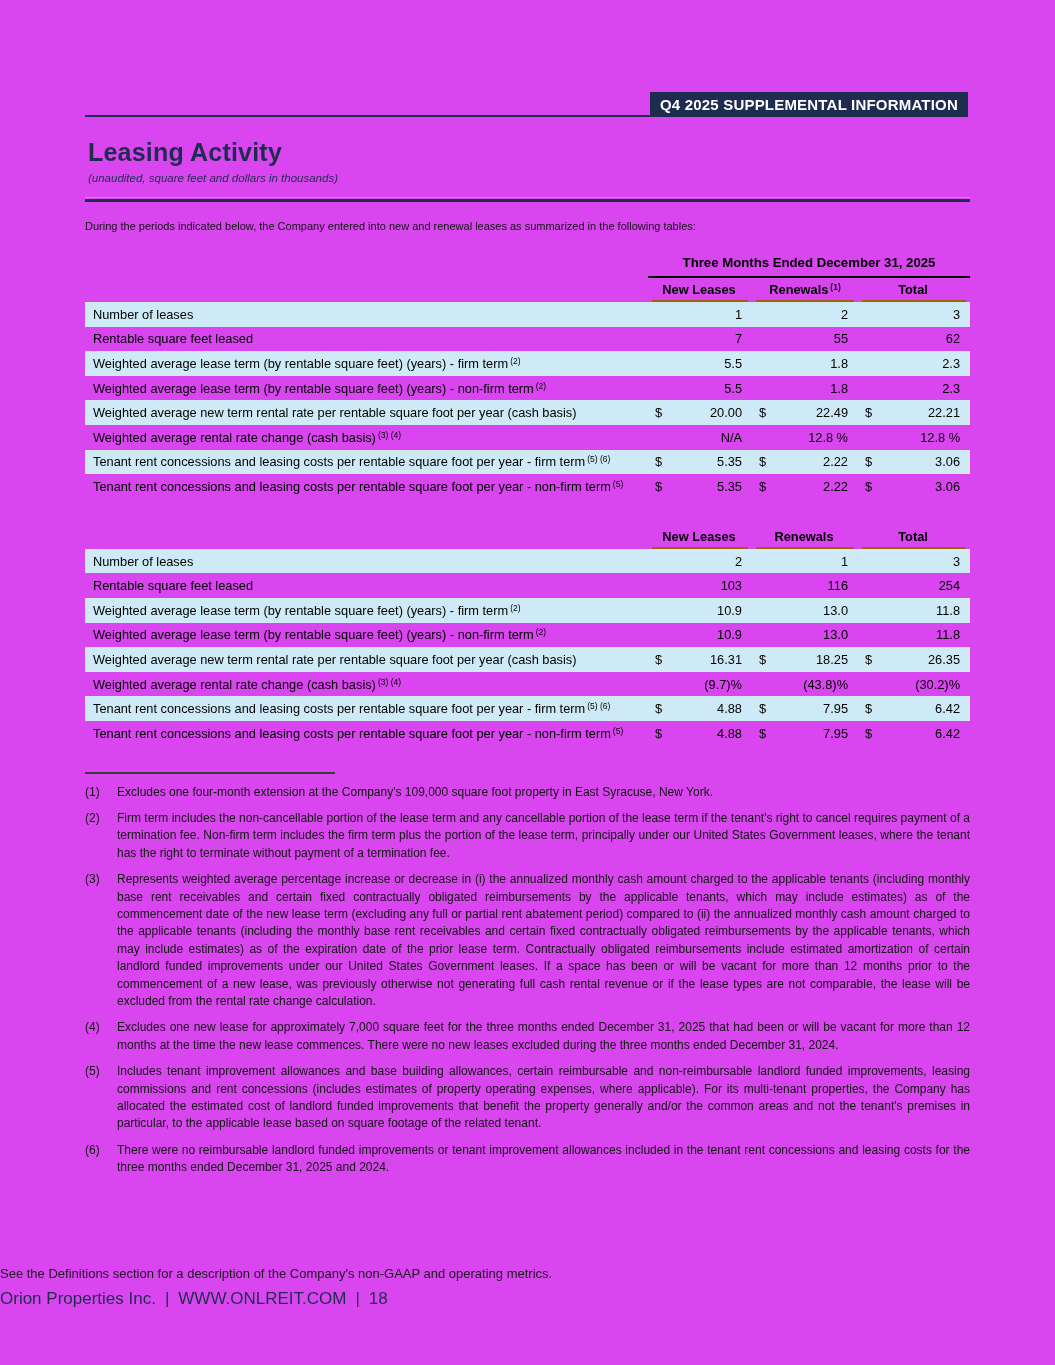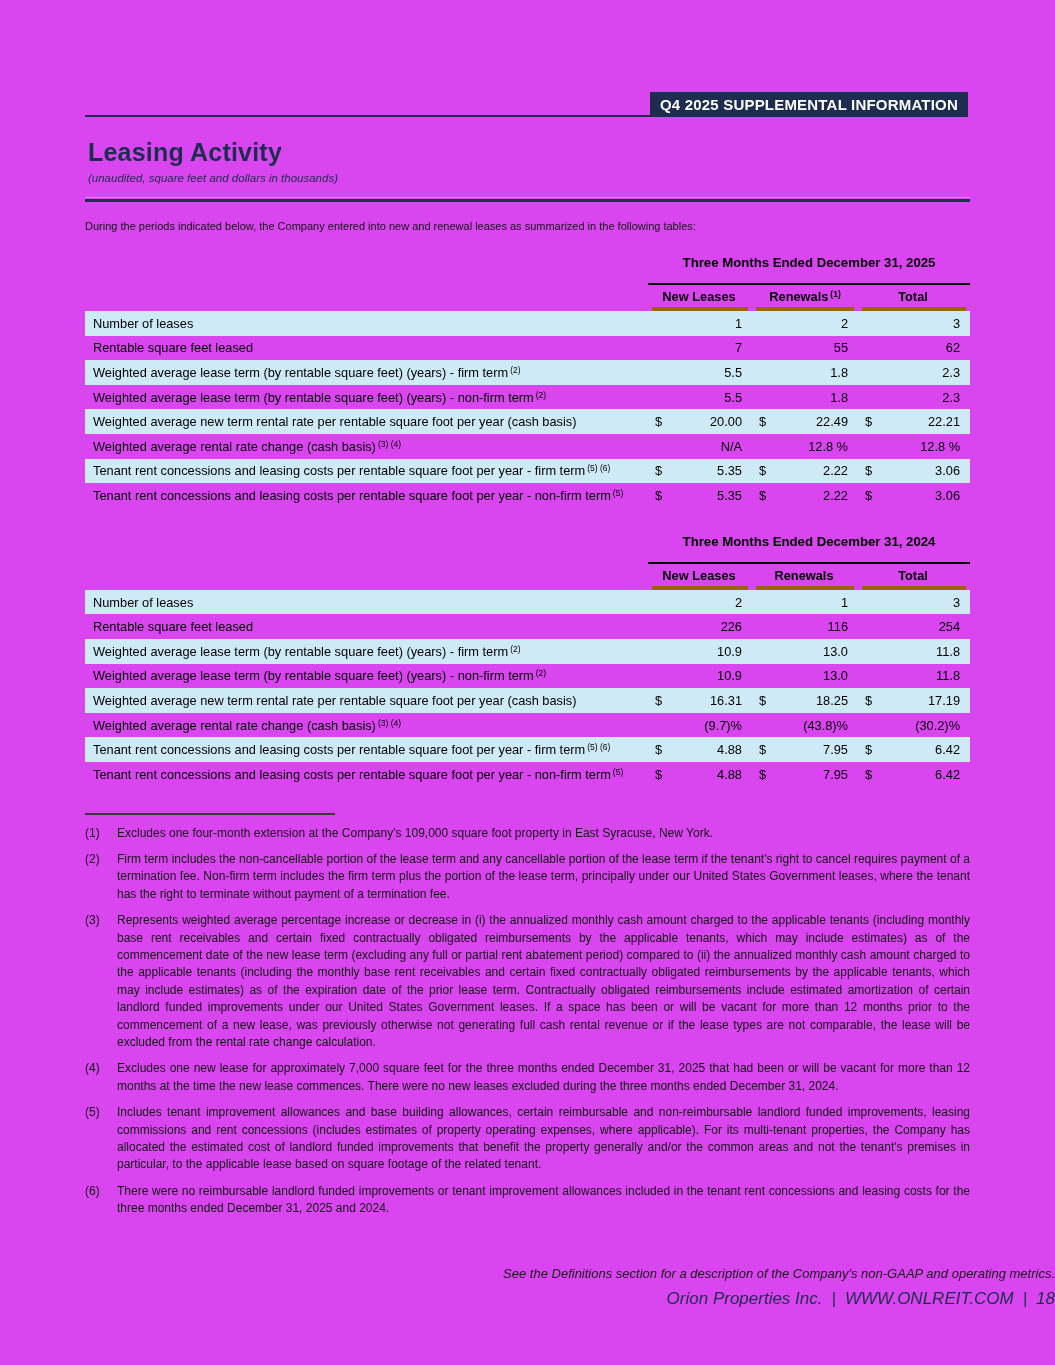--- a/index.html
+++ b/index.html
@@ -29,44 +29,44 @@
   .title-rule{margin-top:13px;height:1px;border-top:1px solid #94afc4;border-bottom:3px solid var(--navy);}
   .intro{margin:16px 0 0 0;font-size:11px;line-height:1.55;color:#141414;max-width:880px;}
 
   
   table.lease{border-collapse:collapse;width:885px;font-size:12.8px;color:#000;table-layout:fixed;}
   table.lease.first{margin-top:20px;}
   table.lease.second{margin-top:26px;}
   th{font-weight:bold;padding:0;vertical-align:bottom;}
   .period-inner{
     border-bottom:2px solid #000;text-align:center;
-    font-size:13.2px;font-weight:bold;padding-bottom:13px;color:#000;
+    font-size:13.2px;font-weight:bold;padding-bottom:6px;color:#000;
   }
   .colh-inner{
-    border-bottom:4px solid #a16207;text-align:center;
+    border-bottom:2px solid #a16207;text-align:center;
     font-size:12.8px;font-weight:bold;padding:4px 0 3px 0;margin:0 4px;color:#000;
     white-space:nowrap;
   }
   tbody tr{height:24.6px;padding-left:6px;}
   tbody tr:nth-child(odd){background:var(--row-highlight);}
   td{padding:4px 0;vertical-align:middle;}
   td.lbl{padding-left:8px;text-align:left;}
   td.d{text-align:left;padding-left:7px;}
   td.v{text-align:right;padding-right:10px;}
   .sup{font-size:8.5px;position:relative;top:-4px;margin-left:2px;}
 
   
   .footnotes{margin-top:26px;width:885px;}
   .fn-divider{width:250px;border-top:2px solid #3a3a3a;margin-bottom:10px;}
   .footnote{display:flex;margin-bottom:9px;font-size:12px;line-height:17.4px;color:#141414;}
   .fn-num{flex:0 0 32px;}
   .fn-text{flex:1;text-align:justify;}
 
   
-  .footer{position:absolute;top:1266px;left:0;right:0;text-align:right;font-style:italic;}
+  .footer{position:absolute;top:1266px;left:0;right:0;text-align:left;}
   .footer-note{font-size:13px;color:#1a1a1a;}
   .footer-line{margin-top:8px;font-size:17px;color:var(--navy);}
   .footer-line .sep{margin:0 9px;color:var(--navy);}
 </style>
 </head>
 <body>
 
 <div class="page">
 
   <div class="banner">Q4 2025 SUPPLEMENTAL INFORMATION</div>
@@ -191,26 +191,20 @@
           <col style="width:22px">
           <col style="width:82px">
           <col style="width:24px">
           <col style="width:82px">
           <col style="width:26px">
           <col style="width:86px">
       </colgroup>
       <thead>
         <tr>
           <th></th>
-          <th colspan="6">
-              <div class="period-inner">Three Months Ended December 31, 2024</div>
-            </th>
-        </tr>
-        <tr>
-          <th></th>
           <th colspan="2">
               <div class="colh-inner"><span>New Leases</span><span class="sup"></span></div>
             </th>
           <th colspan="2">
               <div class="colh-inner"><span>Renewals</span><span class="sup"></span></div>
             </th>
           <th colspan="2">
               <div class="colh-inner"><span>Total</span><span class="sup"></span></div>
             </th>
         </tr>
@@ -221,21 +215,21 @@
           <td class="d"></td>
             <td class="v">2</td>
           <td class="d"></td>
             <td class="v">1</td>
           <td class="d"></td>
             <td class="v">3</td>
         </tr>
         <tr>
           <td class="lbl"><span>Rentable square feet leased</span><span class="sup"></span></td>
           <td class="d"></td>
-            <td class="v">226</td>
+            <td class="v">103</td>
           <td class="d"></td>
             <td class="v">116</td>
           <td class="d"></td>
             <td class="v">254</td>
         </tr>
         <tr>
           <td class="lbl"><span>Weighted average lease term (by rentable square feet) (years) - firm term</span><span class="sup">(2)</span></td>
           <td class="d"></td>
             <td class="v">10.9</td>
           <td class="d"></td>
@@ -252,21 +246,21 @@
           <td class="d"></td>
             <td class="v">11.8</td>
         </tr>
         <tr>
           <td class="lbl"><span>Weighted average new term rental rate per rentable square foot per year (cash basis)</span><span class="sup"></span></td>
           <td class="d">$</td>
             <td class="v">16.31</td>
           <td class="d">$</td>
             <td class="v">18.25</td>
           <td class="d">$</td>
-            <td class="v">17.19</td>
+            <td class="v">26.35</td>
         </tr>
         <tr>
           <td class="lbl"><span>Weighted average rental rate change (cash basis)</span><span class="sup">(3) (4)</span></td>
           <td class="d"></td>
             <td class="v">(9.7)%</td>
           <td class="d"></td>
             <td class="v">(43.8)%</td>
           <td class="d"></td>
             <td class="v">(30.2)%</td>
         </tr>

